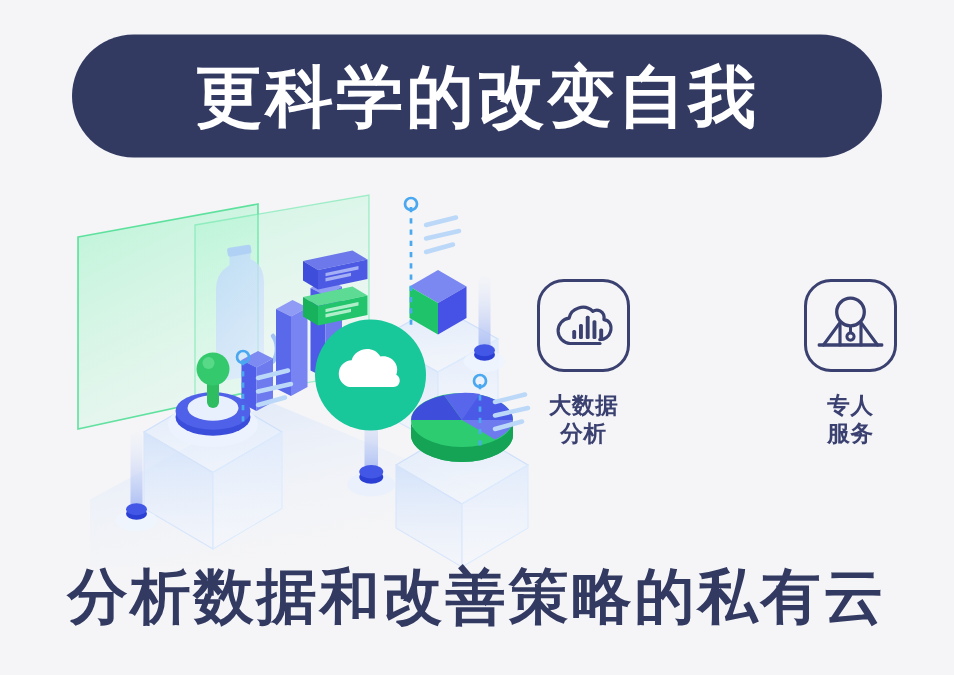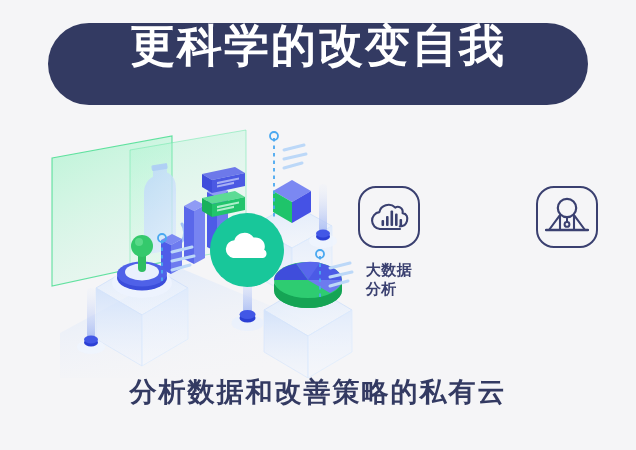--- a/index.html
+++ b/index.html
@@ -16,21 +16,21 @@
     background:#f5f5f7;
   }
 
   
   .banner{
     position:absolute;
     left:48px;top:23px;
     width:540px;height:82px;
     background:#333a62;
     border-radius:41px;
-    display:flex;align-items:flex-start;justify-content:center;
+    display:flex;align-items:center;justify-content:center;
   }
   .banner-text{
     color:#ffffff;
     font-size:45px;
     font-weight:bold;
     letter-spacing:2px;
     line-height:1;
     white-space:nowrap;
     font-family:"DejaVu Sans","Liberation Sans",sans-serif;
   }
@@ -63,34 +63,34 @@
     display:flex;align-items:center;justify-content:center;
     background:#f5f5f7;
   }
   .feature-icon svg{display:block;}
   .feature-label{
     margin-top:13px;
     color:#3a4070;
     font-size:15px;
     font-weight:bold;
     line-height:1.28;
-    text-align:left;
+    text-align:center;
     white-space:pre-line;
     letter-spacing:0.5px;
     font-family:"DejaVu Sans","Liberation Sans",sans-serif;
   }
 
   
   .caption{
     position:absolute;
     left:0;top:378px;
     width:636px;
     text-align:center;
     color:#333a62;
-    font-size:27px;
+    font-size:40px;
     font-weight:bold;
     letter-spacing:2px;
     line-height:1;
     font-family:"DejaVu Sans","Liberation Sans",sans-serif;
   }
 </style>
 </head>
 <body>
 
 <div id="poster">
@@ -309,19 +309,21 @@
       <div class="feature-icon">
         <svg width="44" height="40" viewBox="0 0 44 40" xmlns="http://www.w3.org/2000/svg">
           <circle cx="22" cy="11" r="9.2" fill="none" stroke="#3a4070" stroke-width="2.2"></circle>
           <path d="M22,20.2 L22,25" fill="none" stroke="#3a4070" stroke-width="2"></path>
           <circle cx="22" cy="27.4" r="2.4" fill="none" stroke="#3a4070" stroke-width="2"></circle>
           <path d="M15,18.5 L15,33 M29,18.5 L29,33" fill="none" stroke="#3a4070" stroke-width="2.1" stroke-linecap="round"></path>
           <path d="M14.6,18.6 L4,33 M29.4,18.6 L40,33" fill="none" stroke="#3a4070" stroke-width="2.1" stroke-linecap="round"></path>
           <line x1="1" y1="33" x2="43" y2="33" stroke="#3a4070" stroke-width="2.3" stroke-linecap="round"></line>
         </svg>
       </div>
+      <div class="feature-label">专人
+服务</div>
     </div>
 
   </div>
 
   <div class="caption">分析数据和改善策略的私有云</div>
 
 </div>
 
 </body></html>

